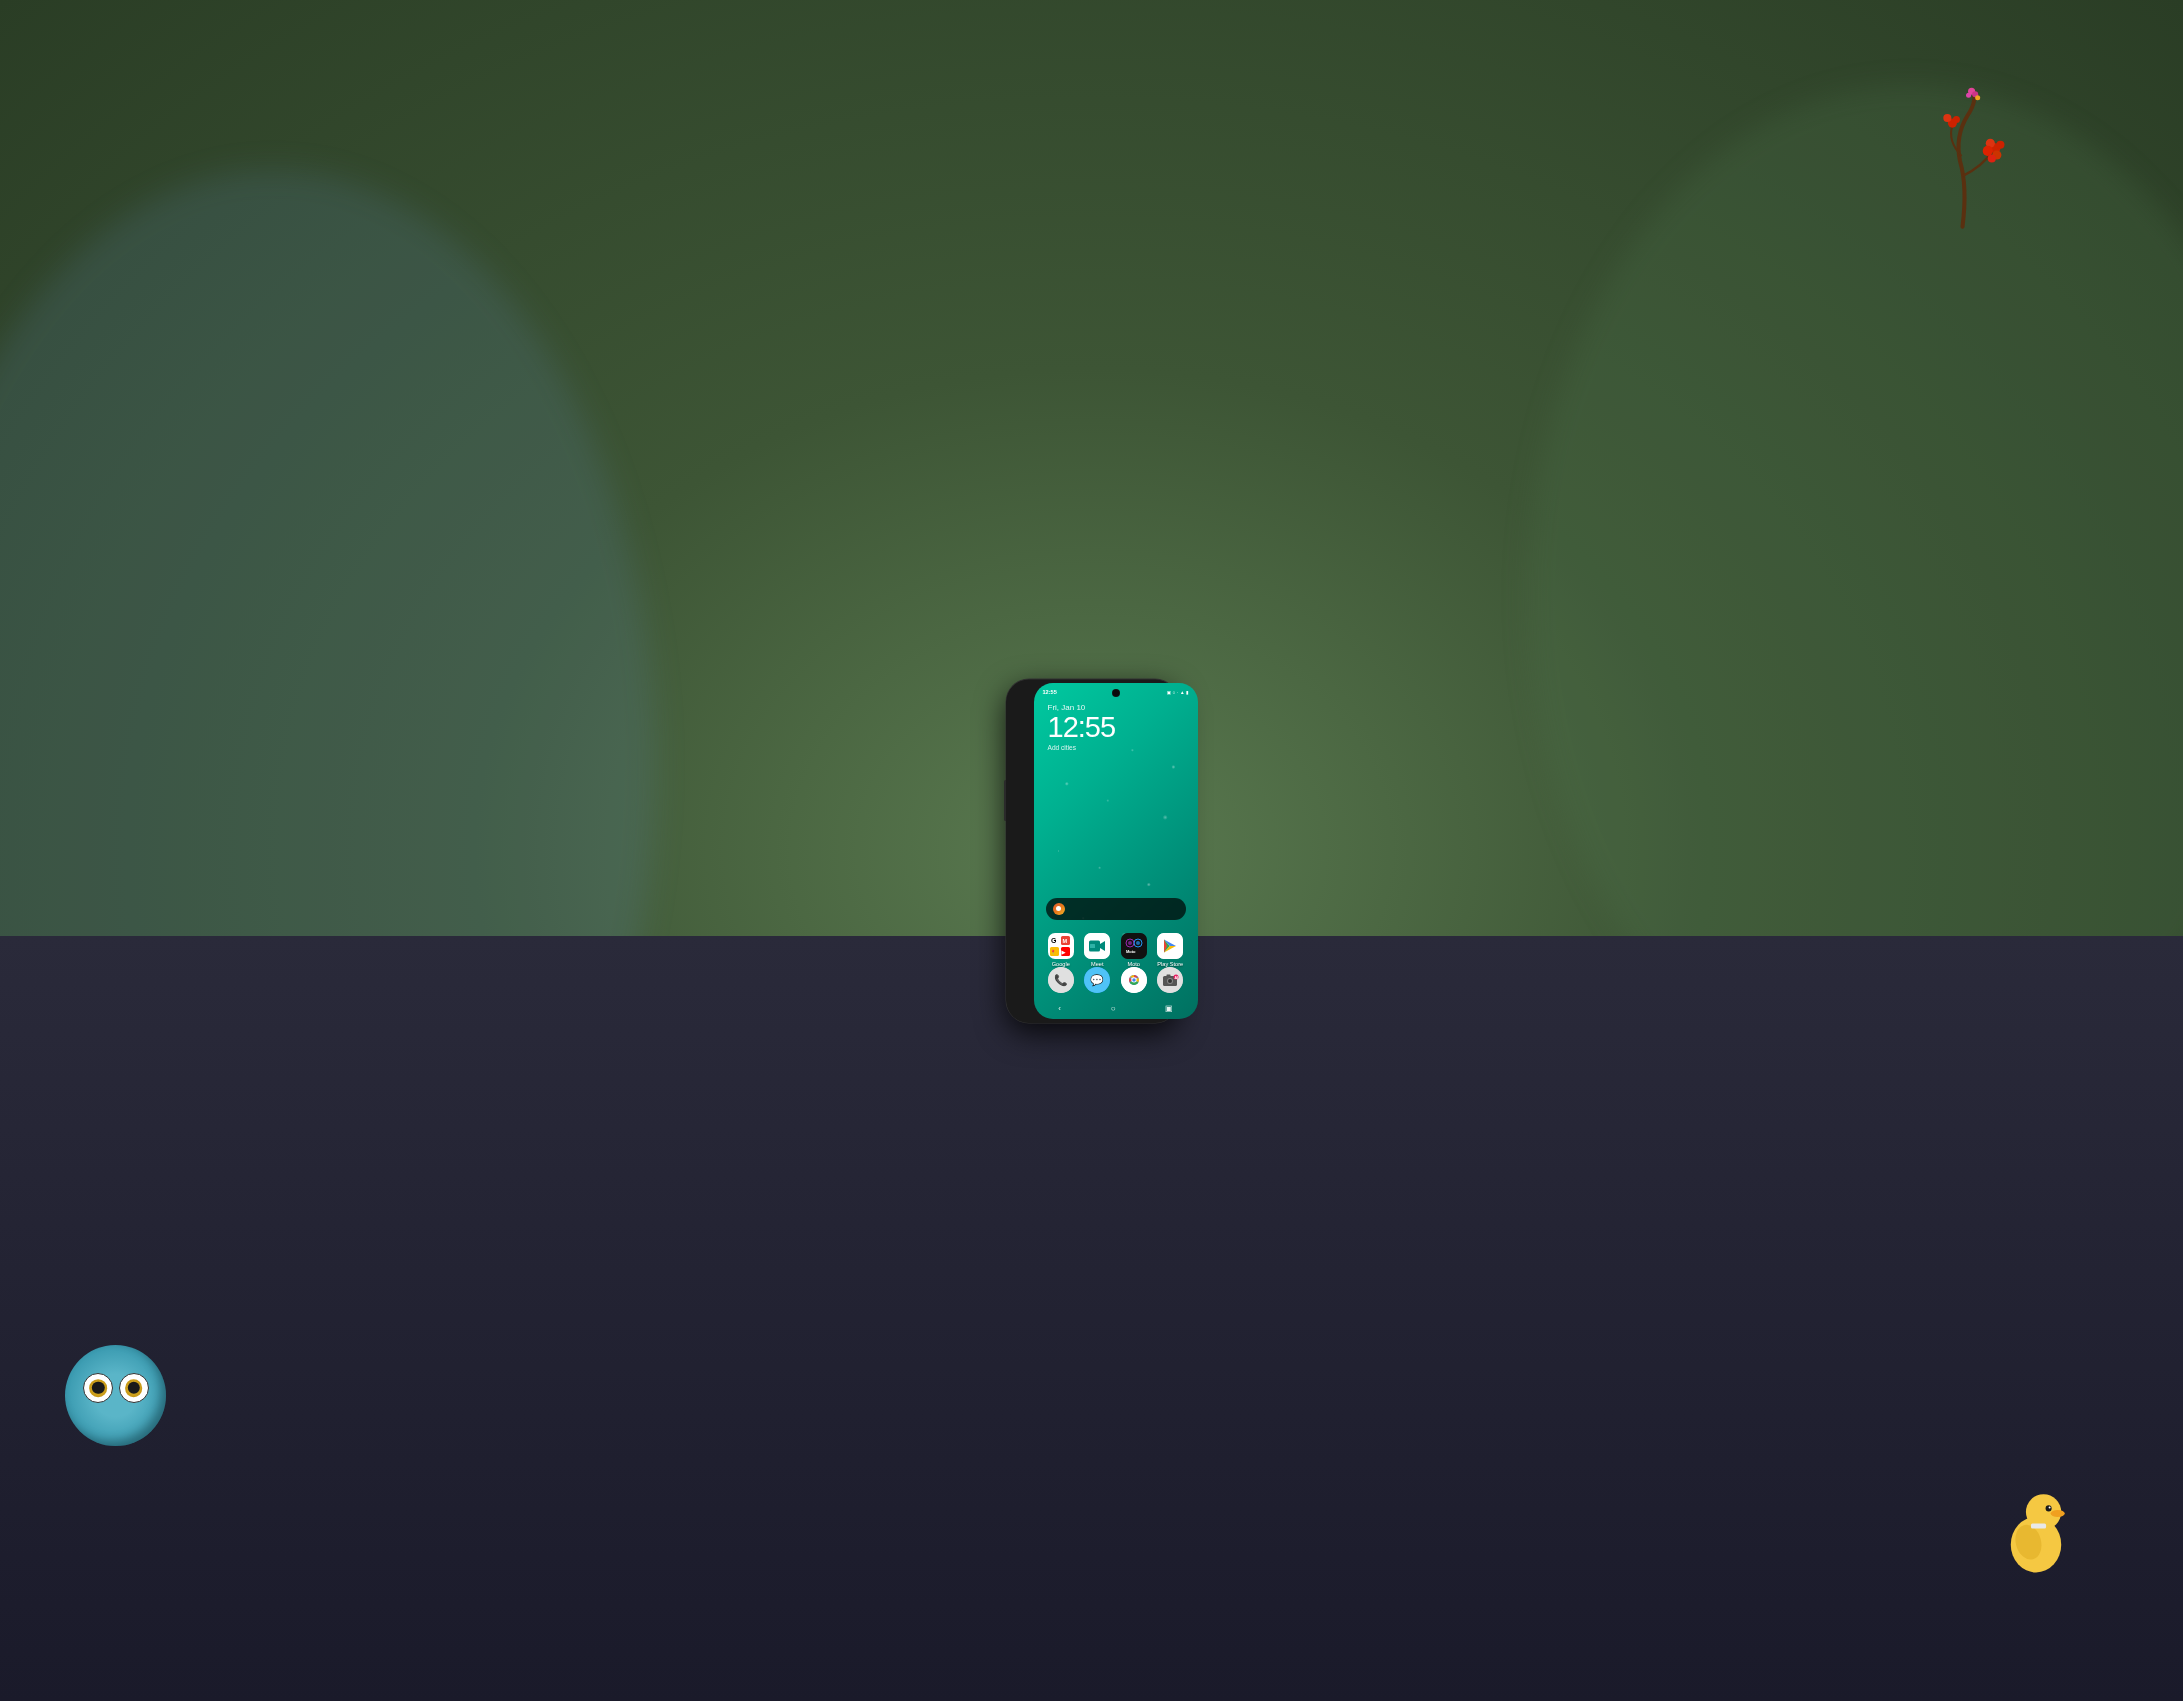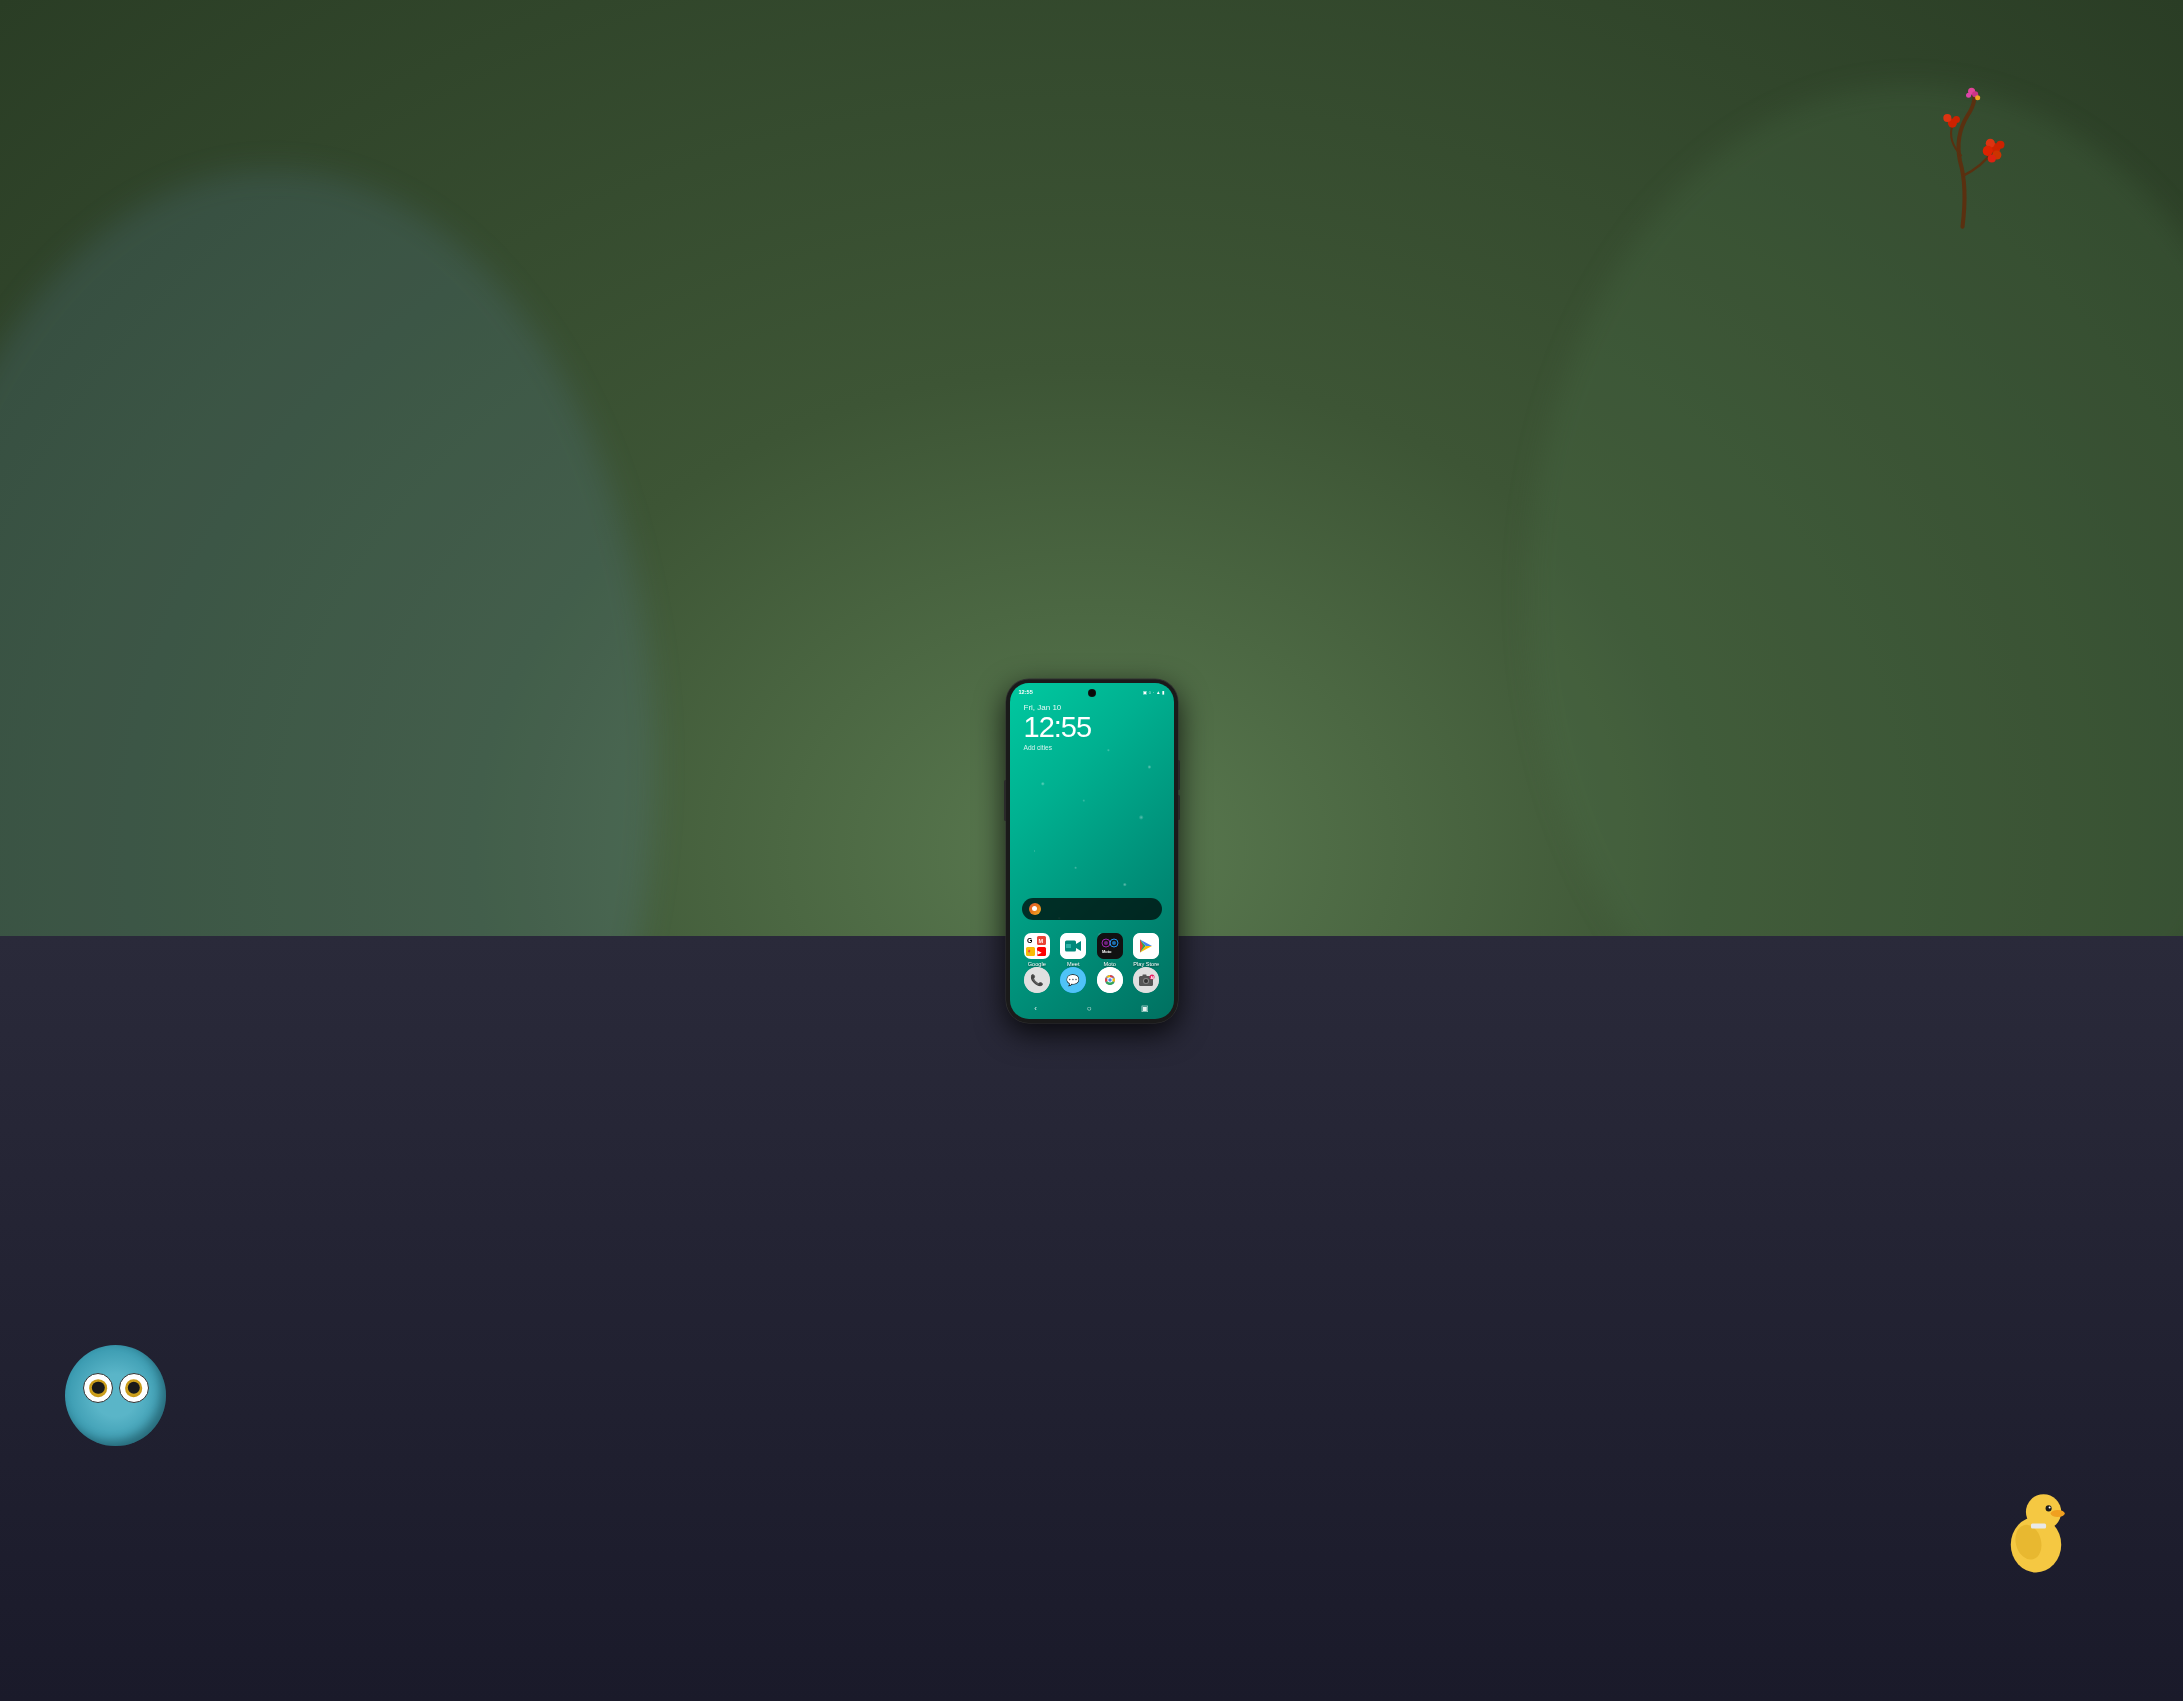--- a/index.html
+++ b/index.html
@@ -131,20 +131,21 @@
     }
 
     .phone-inner {
       width: 100%;
       height: 100%;
       background: #00b5a0;
       border-radius: 19px;
       overflow: hidden;
       position: relative;
       background: linear-gradient(135deg, #00c9a0 0%, #00b090 30%, #008a75 70%, #007060 100%);
+      margin-left: 24px;
     }
 
     
     .phone-inner::before {
       content: '';
       position: absolute;
       inset: 0;
       background-image: 
         radial-gradient(circle 2px at 20% 30%, rgba(255,255,255,0.4) 0%, transparent 100%),
         radial-gradient(circle 1.5px at 60% 20%, rgba(255,255,255,0.3) 0%, transparent 100%),

